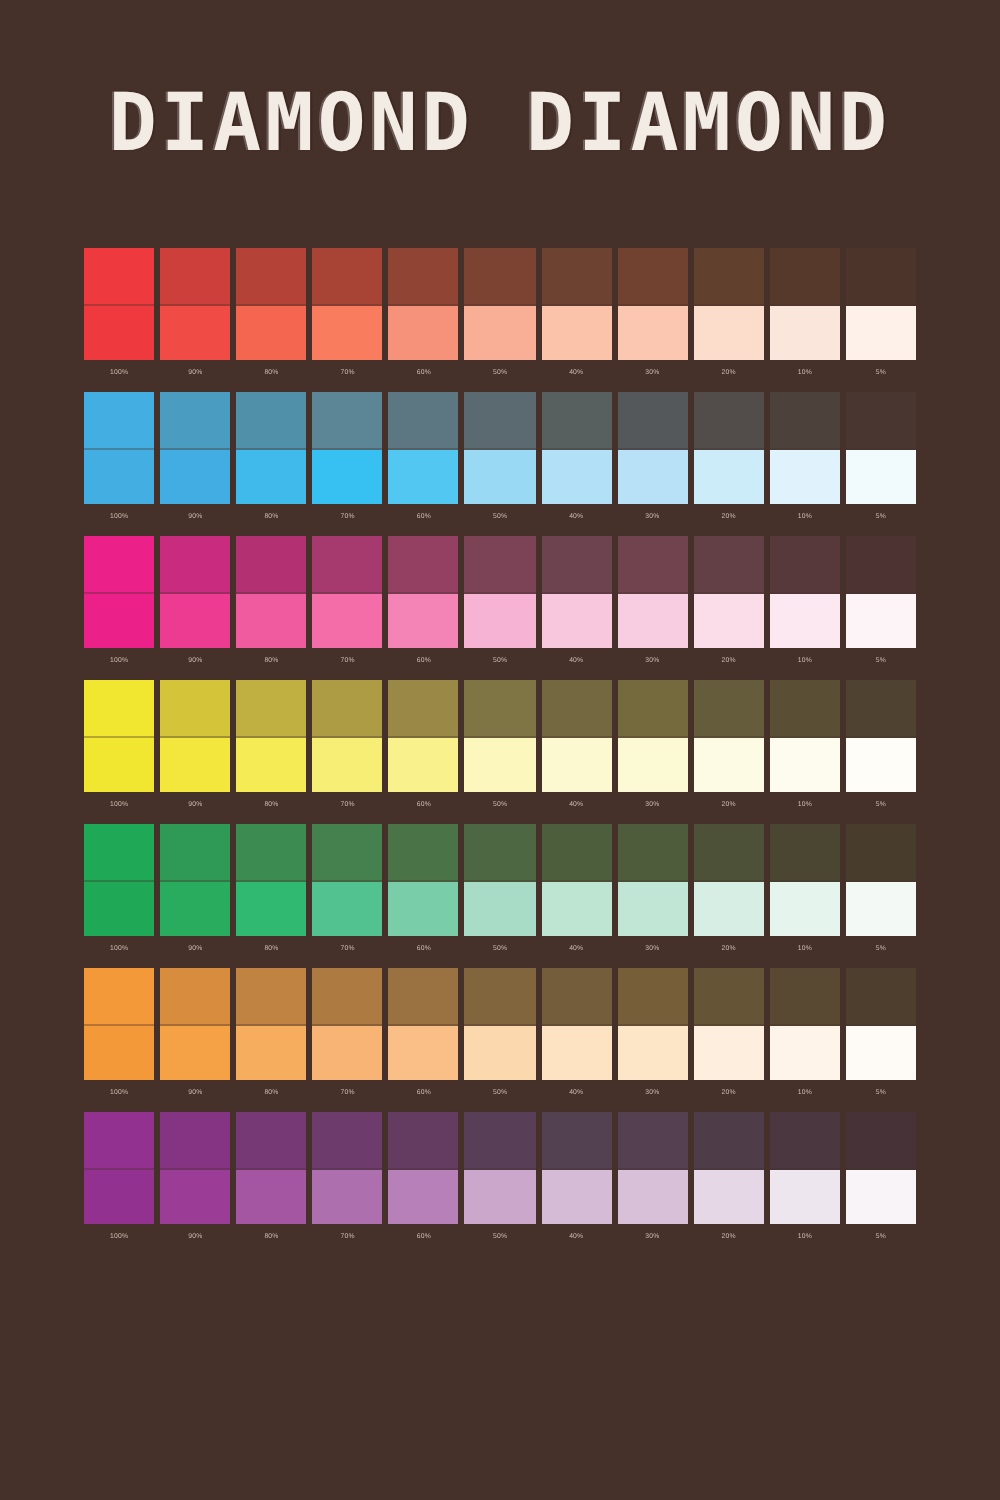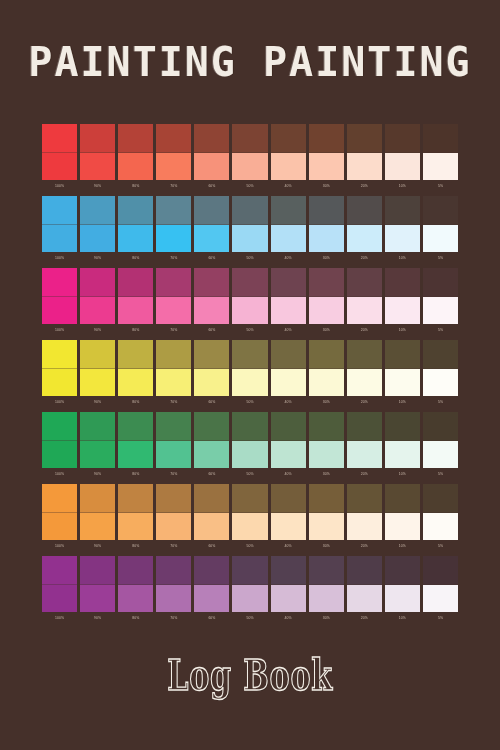--- a/index.html
+++ b/index.html
@@ -124,21 +124,21 @@
     -webkit-text-stroke: 1.4px #f4efe7;
     text-shadow: 1px 1px 0 rgba(20,12,9,.5);
   }
 </style>
 </head>
 <body style="background: rgb(69, 48, 42);">
 
 <div id="cover" style="background: rgb(69, 48, 42);">
 
   <div id="title-block">
-    <span id="title-text">PAINTING PAINTING</span>
+    <span id="title-text">DIAMOND DIAMOND</span>
   </div>
 
   <div id="palette">
       <div class="palette-row">
         <div class="swatch-strip">
           <div class="swatch-col">
             <div class="swatch-cell shade" style="background: rgb(238, 58, 62);"></div>
             <div class="swatch-cell tint" style="background: rgb(238, 58, 62);"></div>
           </div>
           <div class="swatch-col">
@@ -557,17 +557,14 @@
           <div class="swatch-label" style="color: rgb(205, 188, 174);">50%</div>
           <div class="swatch-label" style="color: rgb(205, 188, 174);">40%</div>
           <div class="swatch-label" style="color: rgb(205, 188, 174);">30%</div>
           <div class="swatch-label" style="color: rgb(205, 188, 174);">20%</div>
           <div class="swatch-label" style="color: rgb(205, 188, 174);">10%</div>
           <div class="swatch-label" style="color: rgb(205, 188, 174);">5%</div>
         </div>
       </div>
     </div>
 
-  <div id="subtitle-block">
-    <span id="subtitle-text">Log Book</span>
-  </div>
 
 </div>
 
 </body></html>

